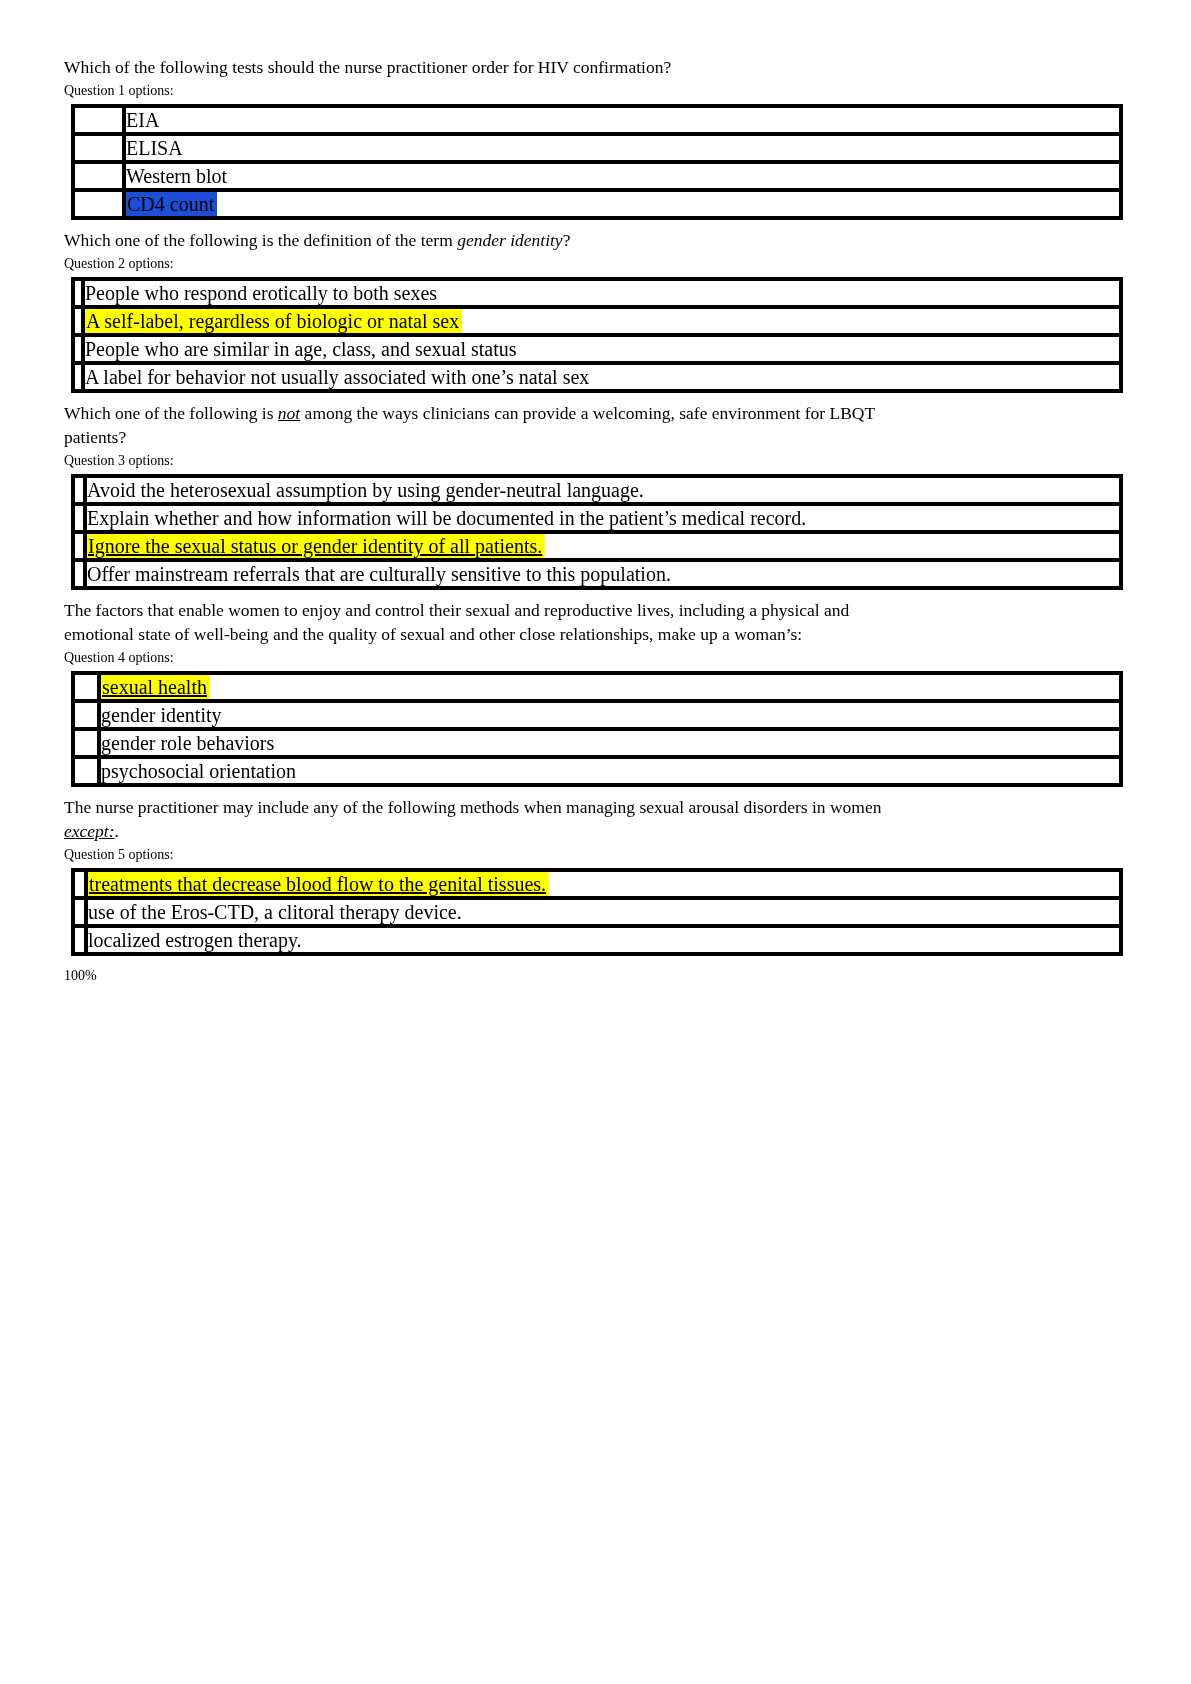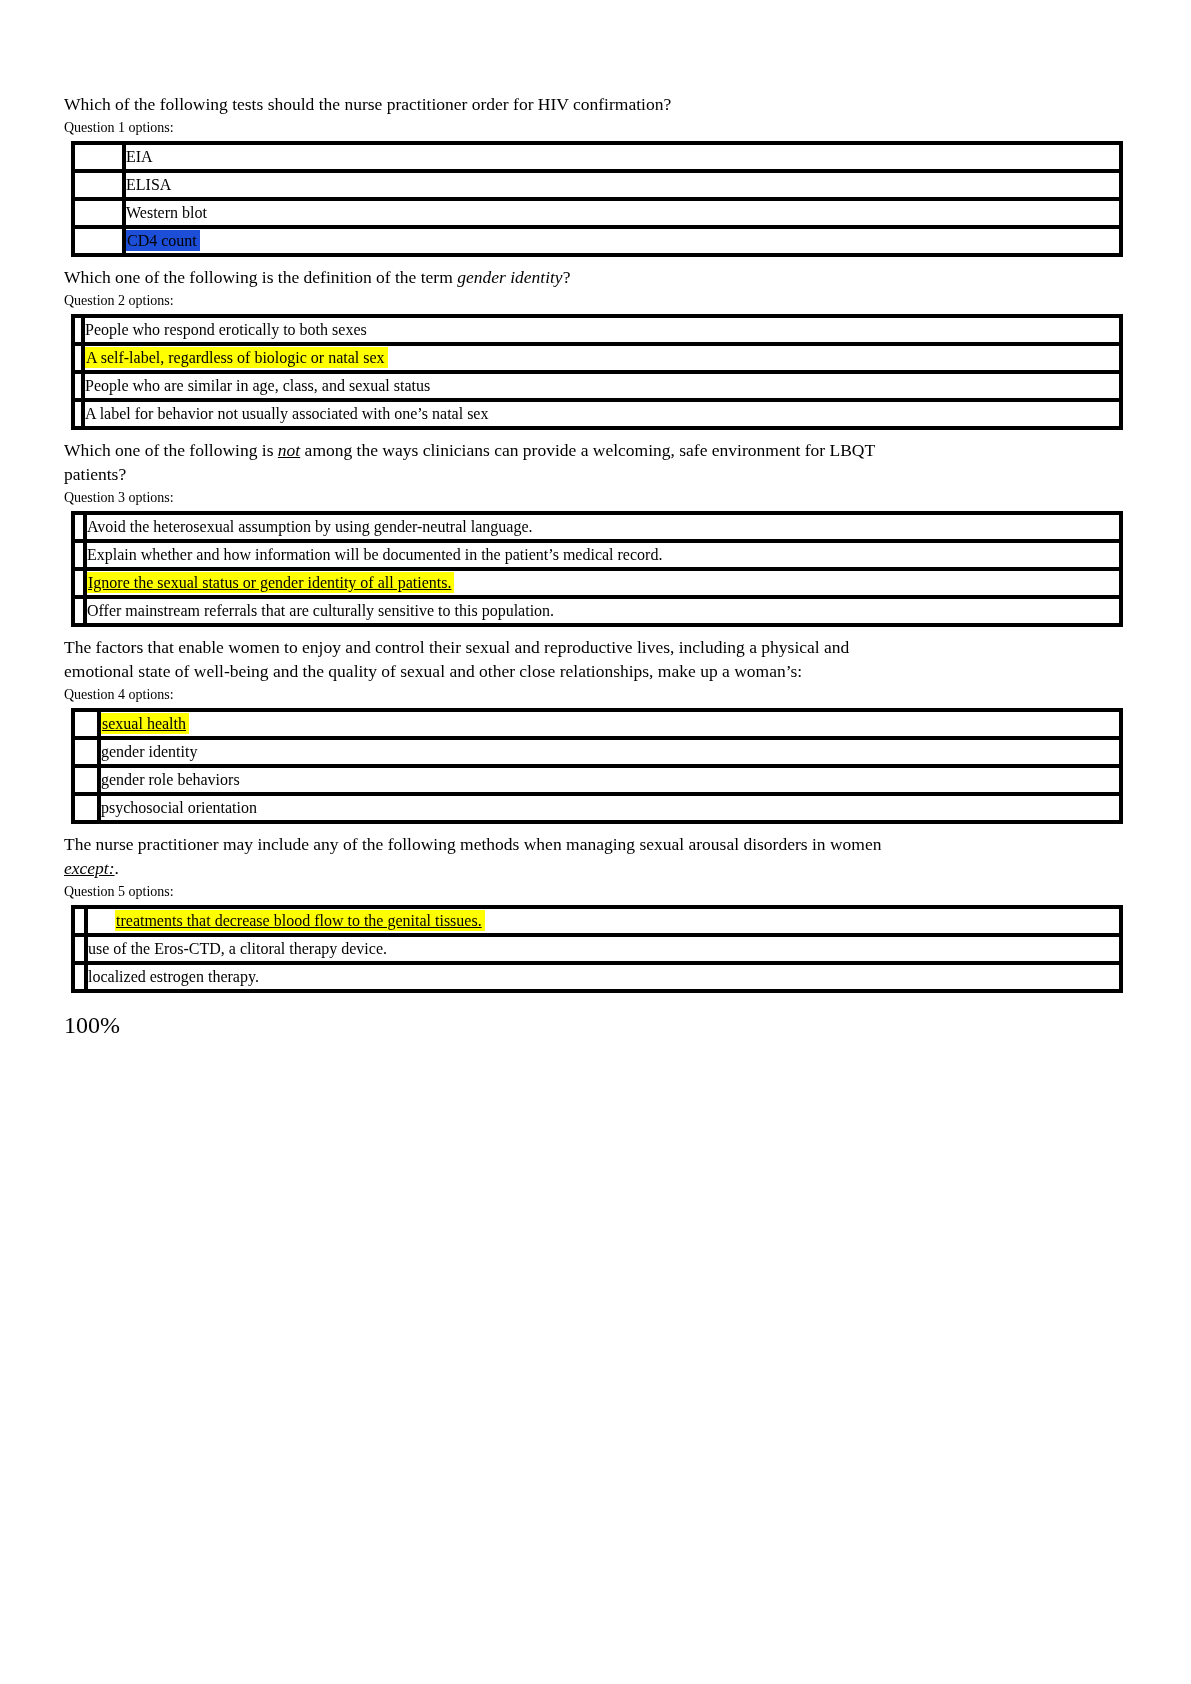--- a/index.html
+++ b/index.html
@@ -2,49 +2,49 @@
 <html><head>
 <meta charset="utf-8">
 <style>
   html, body { margin: 0; padding: 0; background: #ffffff; }
   body {
     width: 1191px; height: 1684px;
     font-family: "Liberation Serif", "DejaVu Serif", serif;
     color: #000000;
     overflow: hidden;
   }
-  .page { box-sizing: border-box; width: 952px; padding: 92px 64px 0 64px; }
+  .page { box-sizing: border-box; width: 952px; padding: 55px 64px 0 64px; }
   .q-block { margin: 0 0 8px 0; }
   .q-text { margin: 0; font-size: 17.5px; line-height: 24px; max-width: 1059px; }
   .q-label { margin: 0; font-size: 14px; line-height: 24px; }
   .seg-plain { }
   .seg-italic { font-style: italic; }
   .seg-bold-italic-underline { font-weight: normal; font-style: italic; text-decoration: underline; }
   table.options {
     border-collapse: collapse;
     width: 1052px;
     margin: 1px 0 0 7px;
     table-layout: fixed;
   }
   table.options td {
     border: 4px solid #000000;
     height: 24px;
     padding: 0;
-    font-size: 16px;
+    font-size: 20px;
     line-height: 24px;
     vertical-align: middle;
     overflow: hidden;
     white-space: nowrap;
   }
   td.sel-cell { background: #ffffff; }
   td.opt-cell { padding-left: 2px; }
   .opt-text { }
   .hl { padding: 2px 3px 2px 1px; }
   .hl-u { text-decoration: underline; }
-  .score { margin: 20px 0 0 0; font-size: 24px; line-height: 24px; }
+  .score { margin: 8px 0 0 0; font-size: 14px; line-height: 24px; }
 </style>
 </head>
 <body>
 
 <div class="page">
   <div>
       <div class="q-block">
         <p class="q-text"><span class="seg-plain">Which of the following tests should the nurse practitioner order for HIV confirmation?</span></p>
         <p class="q-label">Question 1 options:</p>
         <table class="options">
@@ -140,21 +140,21 @@
           </tbody>
         </table>
       </div>
       <div class="q-block">
         <p class="q-text"><span class="seg-plain">The nurse practitioner may include any of the following methods when managing sexual arousal disorders in women </span><span class="seg-bold-italic-underline">except:</span><span class="seg-plain">.</span></p>
         <p class="q-label">Question 5 options:</p>
         <table class="options">
           <tbody>
             <tr>
               <td class="sel-cell" style="width: 9px;"></td>
-              <td class="opt-cell"><span class="opt-text hl hl-u" style="background: rgb(255, 255, 0); margin-left: 27px;">treatments that decrease blood flow to the genital tissues.</span></td>
+              <td class="opt-cell"><span class="opt-text hl hl-u" style="background: rgb(255, 255, 0);">treatments that decrease blood flow to the genital tissues.</span></td>
             </tr>
             <tr>
               <td class="sel-cell" style="width: 9px;"></td>
               <td class="opt-cell"><span class="opt-text">use of the Eros-CTD, a clitoral therapy device.</span></td>
             </tr>
             <tr>
               <td class="sel-cell" style="width: 9px;"></td>
               <td class="opt-cell"><span class="opt-text">localized estrogen therapy.</span></td>
             </tr>
           </tbody>

